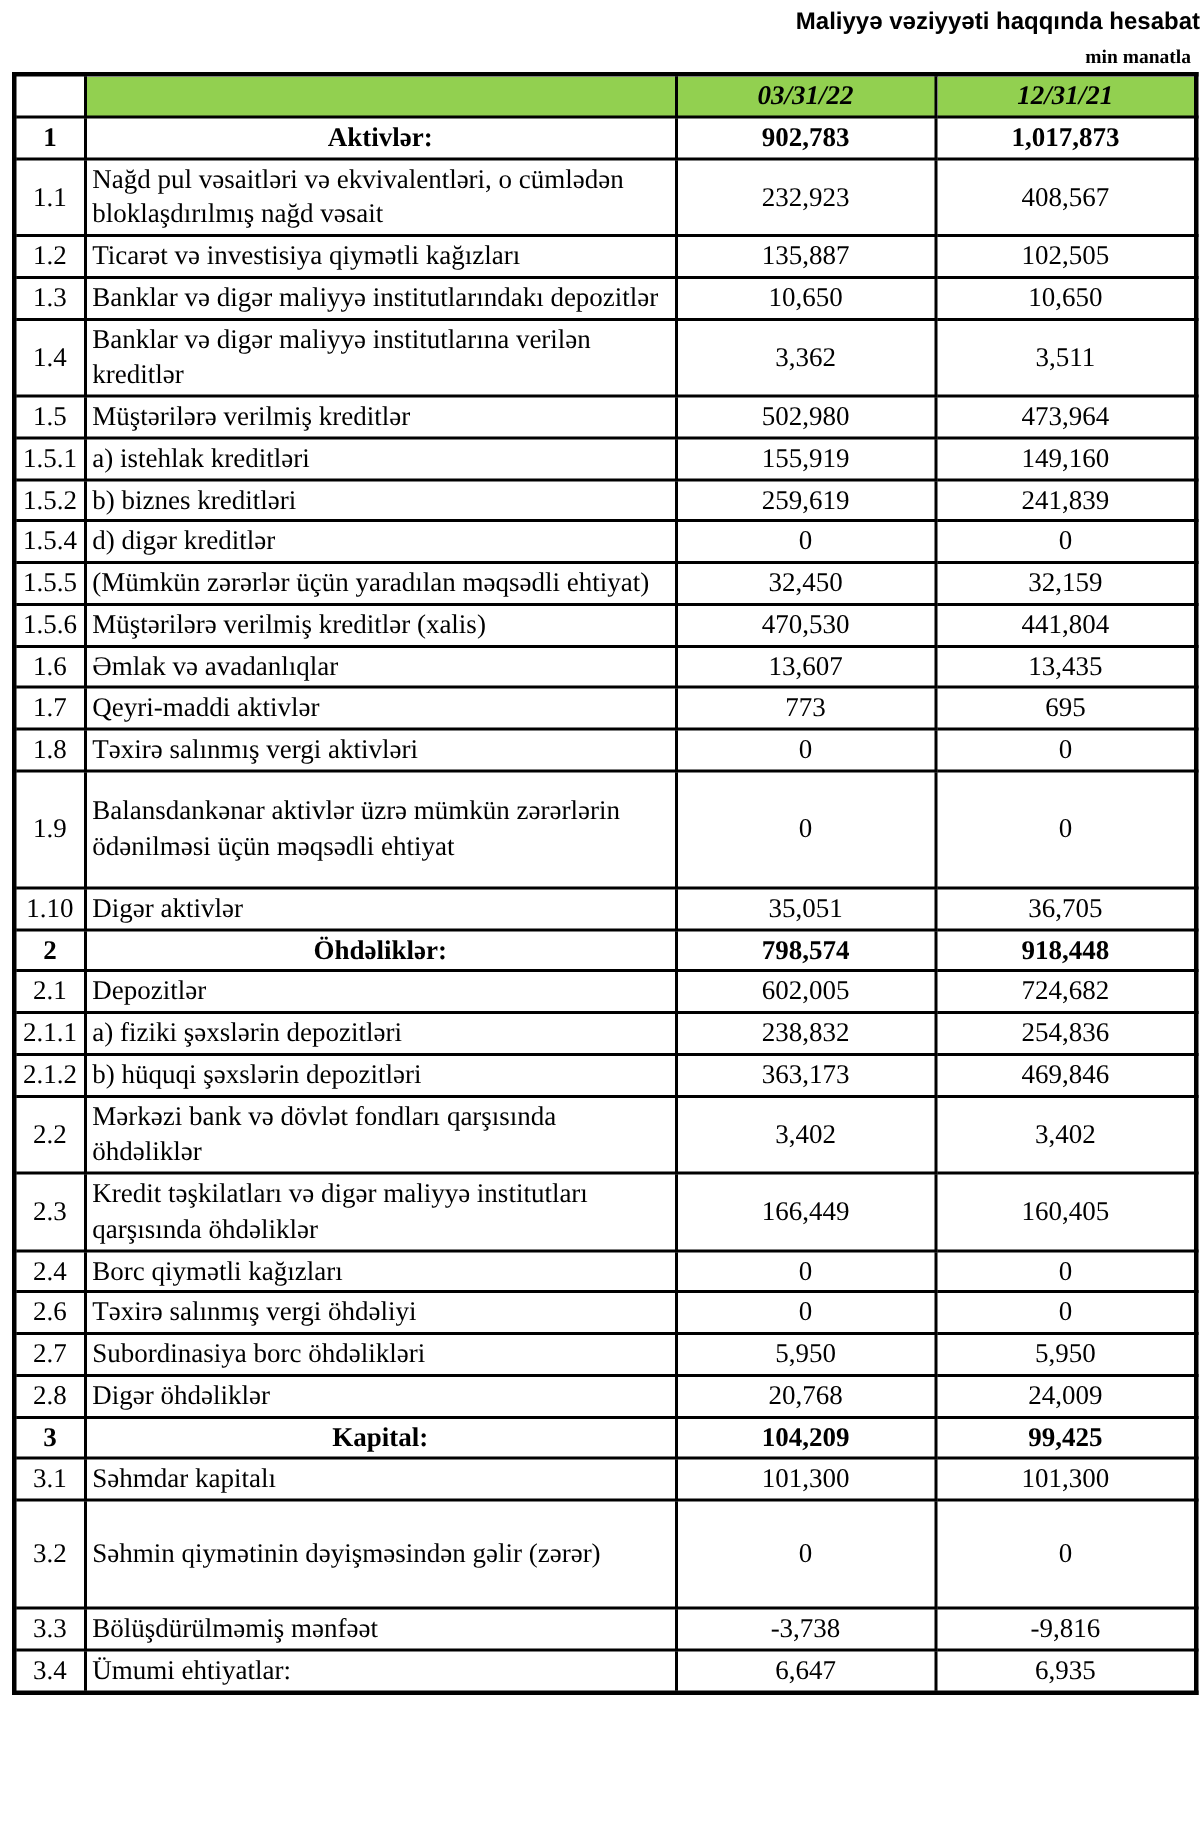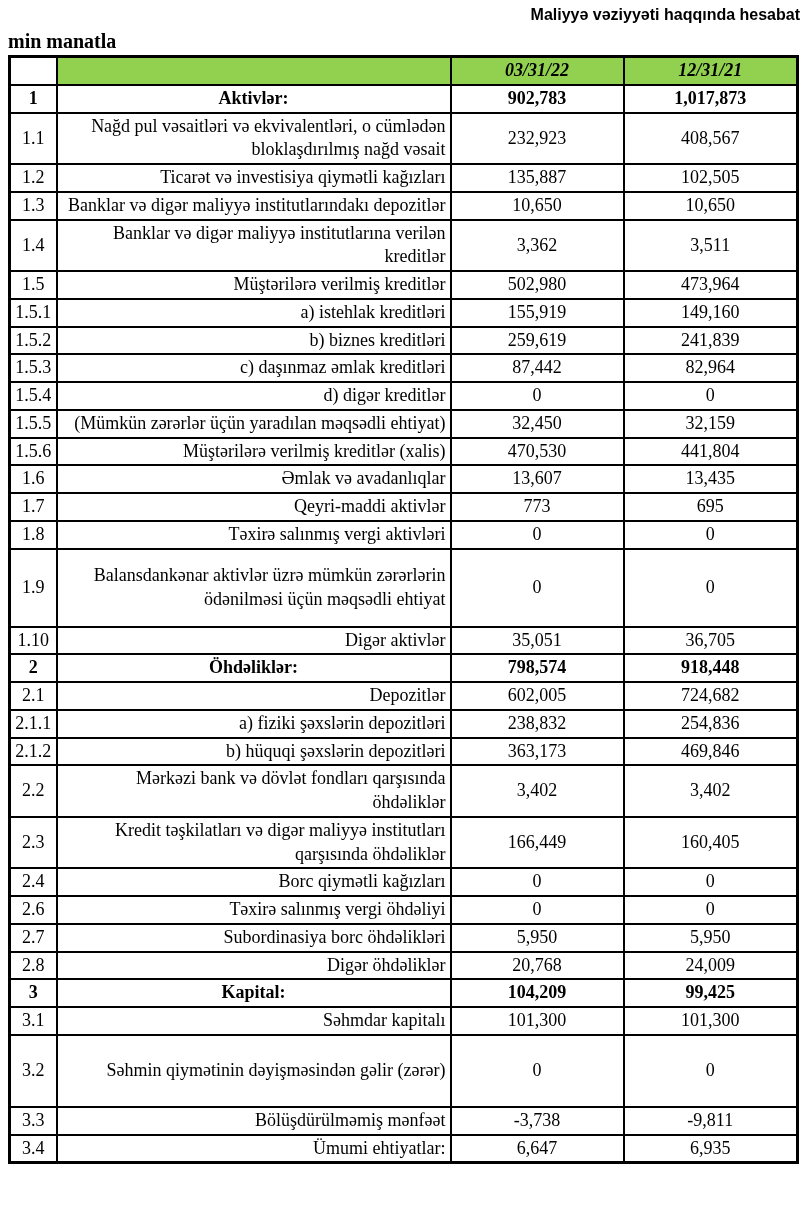--- a/index.html
+++ b/index.html
@@ -15,23 +15,23 @@
     text-align:right;
     font-family:"Liberation Sans", sans-serif;
     font-weight:bold;
     font-size:16px;
     line-height:1.2;
     margin:2px 0 6px 0;
   }
   .unit-note {
     width:788px;
     margin:0 0 2px 8px;
-    text-align:left;
+    text-align:right;
     font-weight:bold;
-    font-size:20px;
+    font-size:13px;
     padding-right:2px;
   }
   table.fin-table {
     width:788px;
     margin-left:8px;
     border-collapse:collapse;
     table-layout:fixed;
     border:3px solid var(--line);
   }
   col.c1 { width:47px; }
@@ -52,21 +52,21 @@
     font-weight:bold;
     text-align:center;
     font-size:18px;
     font-style:italic;
   }
   thead th.corner-cell { background:#ffffff; }
   tbody tr { height:27px; }
   tbody tr.row-xtall { height:78px; }
   tbody tr.row-tall  { height:72px; }
   td.cell-id    { text-align:center; }
-  td.cell-label { text-align:right; }
+  td.cell-label { text-align:left; }
   td.cell-val   { text-align:center; }
   tr.section-row td { font-weight:bold; }
   tr.section-row td.cell-label { text-align:center;margin-top:26px; }
 </style>
 </head>
 <body>
 
 <div class="page">
   <div class="report-title">Maliyyə vəziyyəti haqqında hesabat</div>
 
@@ -130,26 +130,20 @@
     <td class="cell-val">155,919</td>
     <td class="cell-val">149,160</td>
   </tr>
         <tr>
     <td class="cell-id">1.5.2</td>
     <td class="cell-label">b) biznes kreditləri</td>
     <td class="cell-val">259,619</td>
     <td class="cell-val">241,839</td>
   </tr>
         <tr>
-    <td class="cell-id">1.5.3</td>
-    <td class="cell-label">c) daşınmaz əmlak kreditləri</td>
-    <td class="cell-val">87,442</td>
-    <td class="cell-val">82,964</td>
-  </tr>
-        <tr>
     <td class="cell-id">1.5.4</td>
     <td class="cell-label">d) digər kreditlər</td>
     <td class="cell-val">0</td>
     <td class="cell-val">0</td>
   </tr>
         <tr>
     <td class="cell-id">1.5.5</td>
     <td class="cell-label">(Mümkün zərərlər üçün yaradılan məqsədli ehtiyat)</td>
     <td class="cell-val">32,450</td>
     <td class="cell-val">32,159</td>
@@ -265,21 +259,21 @@
         <tr class="row-tall">
     <td class="cell-id">3.2</td>
     <td class="cell-label">Səhmin qiymətinin dəyişməsindən gəlir (zərər)</td>
     <td class="cell-val">0</td>
     <td class="cell-val">0</td>
   </tr>
         <tr>
     <td class="cell-id">3.3</td>
     <td class="cell-label">Bölüşdürülməmiş mənfəət</td>
     <td class="cell-val">-3,738</td>
-    <td class="cell-val">-9,811</td>
+    <td class="cell-val">-9,816</td>
   </tr>
         <tr>
     <td class="cell-id">3.4</td>
     <td class="cell-label">Ümumi ehtiyatlar:</td>
     <td class="cell-val">6,647</td>
     <td class="cell-val">6,935</td>
   </tr>
       </tbody>
   </table>
 </div>

